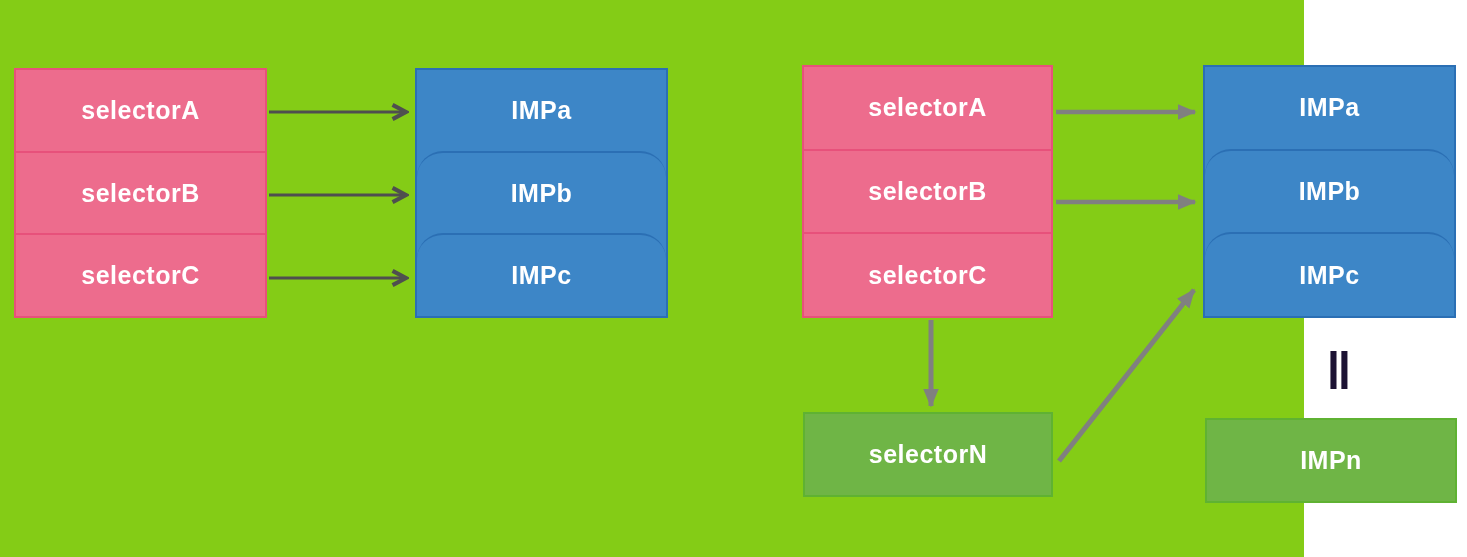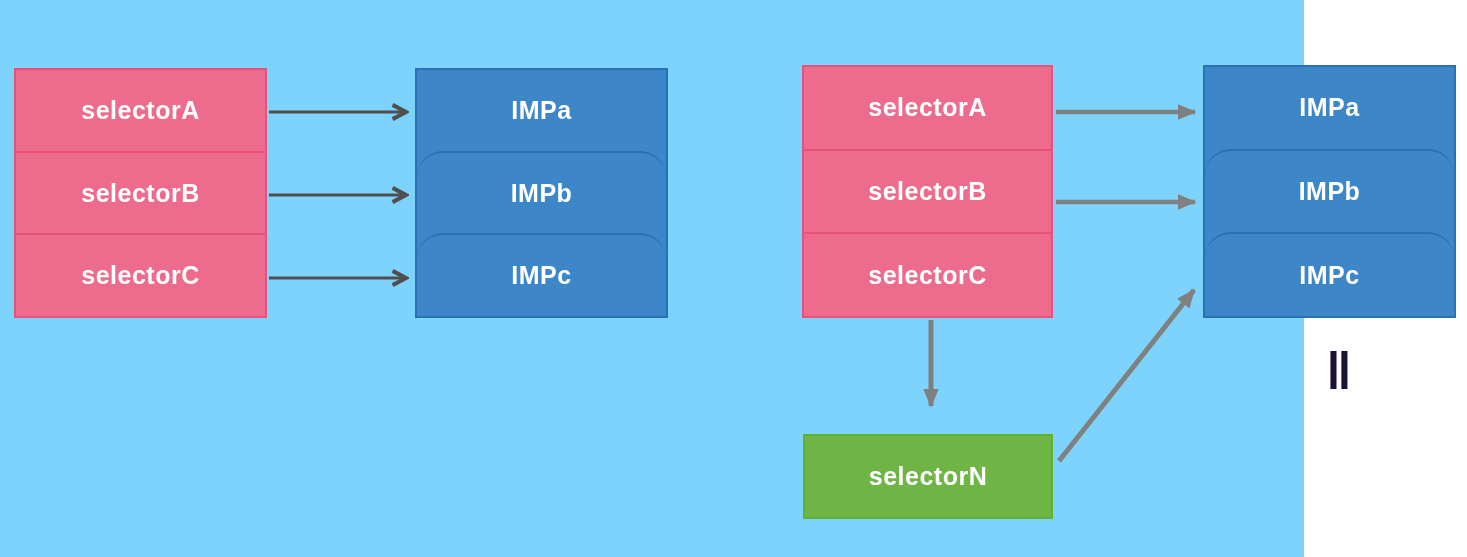--- a/index.html
+++ b/index.html
@@ -10,21 +10,21 @@
     background: #ffffff;
     font-family: "Liberation Sans", sans-serif;
     overflow: hidden;
   }
   * { box-sizing: border-box; }
 
   .canvas {
     position: relative;
     width: 1304px;
     height: 557px;
-    background: #7dd3fc;
+    background: #84cc16;
   }
 
   .stack {
     position: absolute;
     display: flex;
     flex-direction: column;
     border-width: 2px;
     border-style: solid;
   }
   .stack .row {
@@ -138,24 +138,27 @@
       <span class="node-label">IMPa</span>
     </div>
     <div class="row">
       <span class="node-label">IMPb</span>
     </div>
     <div class="row">
       <span class="node-label">IMPc</span>
     </div>
   </div>
 
-  <div class="box green" style="left:803px; top:434px; width:250px; height:85px;">
+  <div class="box green" style="left:803px; top:412px; width:250px; height:85px;">
     <span class="node-label">selectorN</span>
   </div>
 
+  <div class="box green" style="left:1205px; top:418px; width:252px; height:85px;">
+    <span class="node-label">IMPn</span>
+  </div>
 
   <div class="equivalence">
     <span>‖</span>
   </div>
 
   <svg class="arrows" viewBox="0 0 1467 557" xmlns="http://www.w3.org/2000/svg">
     <defs>
       <marker id="m-chevron" viewBox="0 0 12 12" markerWidth="19" markerHeight="19" refX="10" refY="6" orient="auto" markerUnits="userSpaceOnUse">
         <path d="M1.5,1.5 L10,6 L1.5,10.5"></path>
       </marker>

